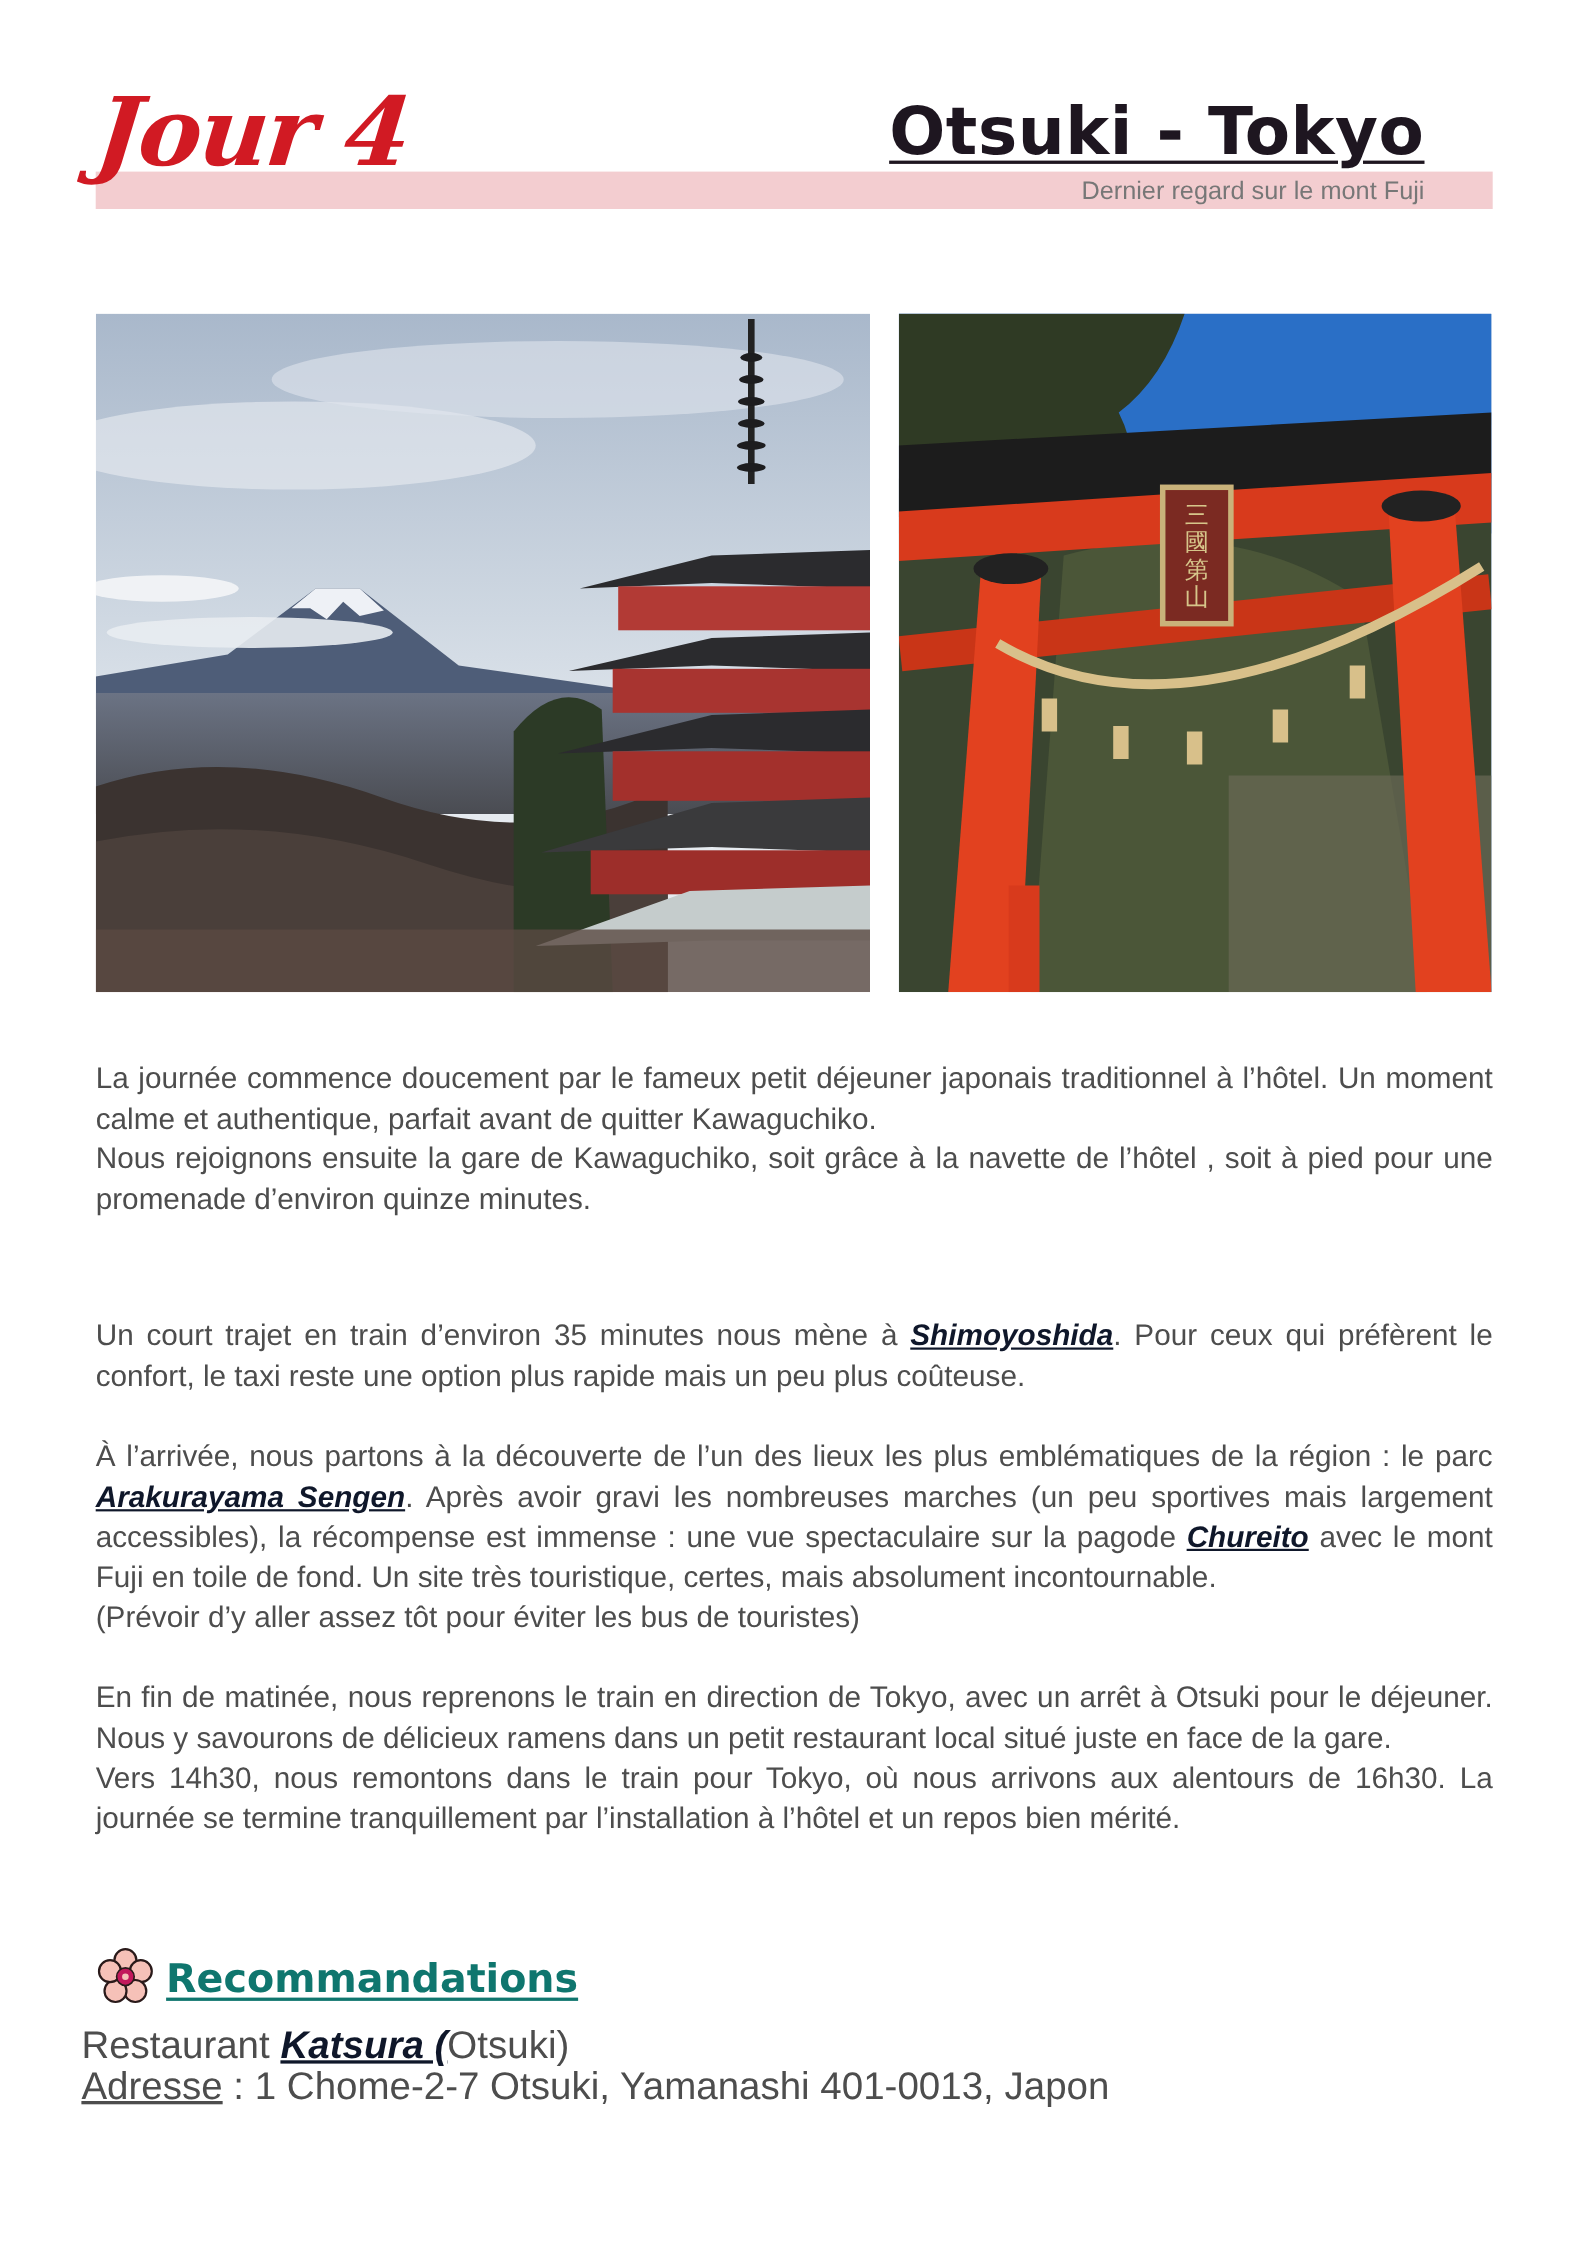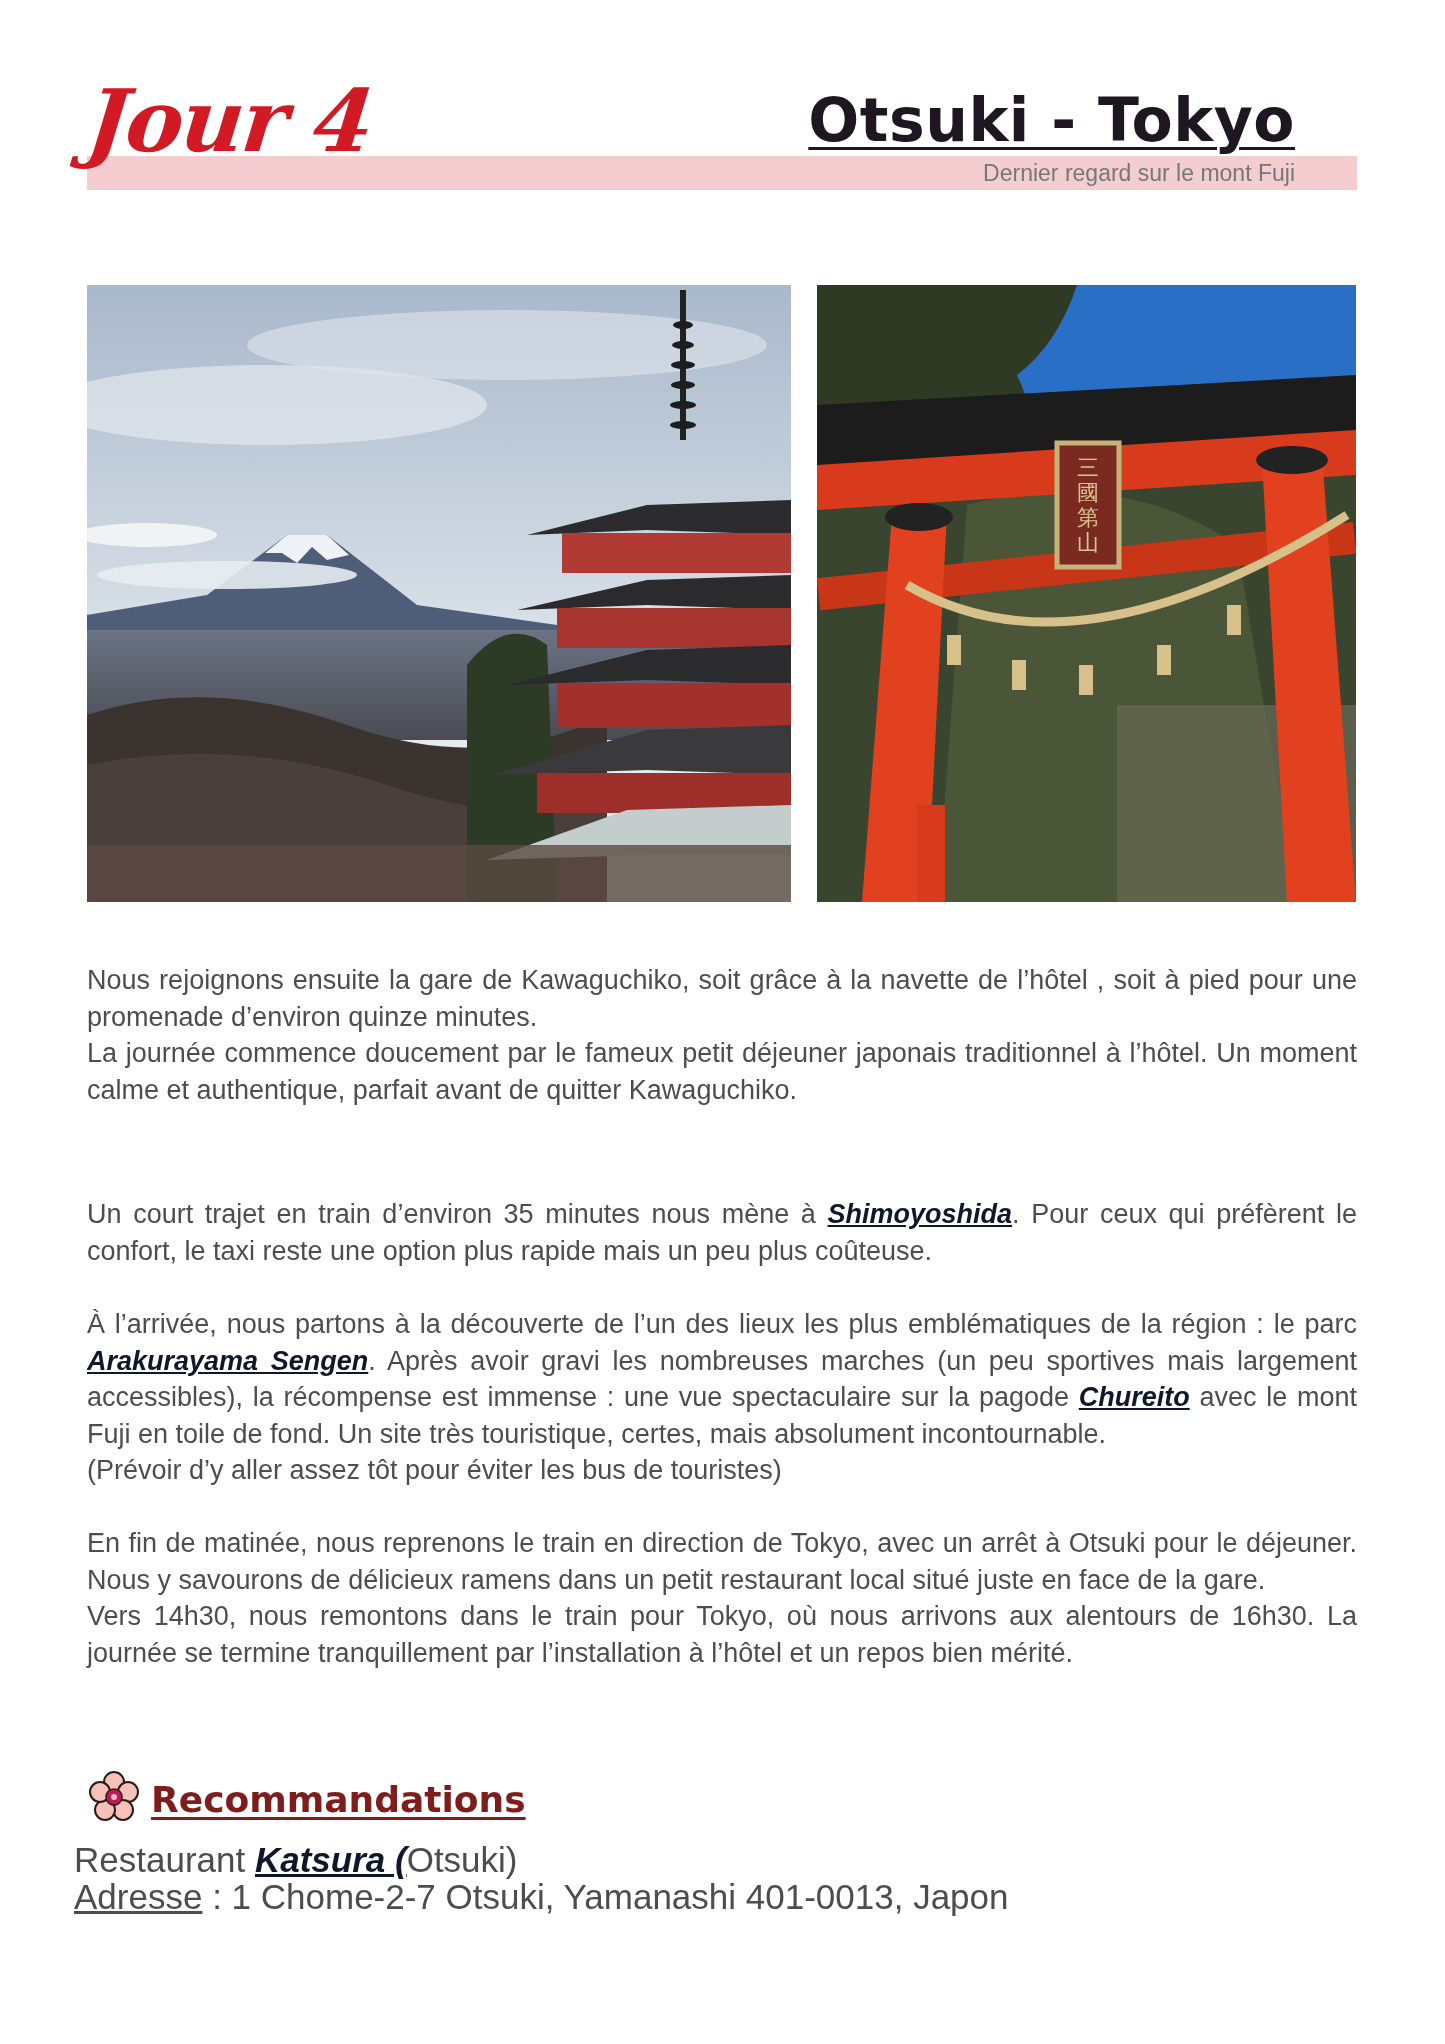--- a/index.html
+++ b/index.html
@@ -18,21 +18,21 @@
 
     .photo { position: absolute; top: 285px; height: 617px; overflow: hidden; }
     .photo-left { left: 87px; width: 704px; }
     .photo-right { left: 817px; width: 539px; }
 
     .text-block { position: absolute; left: 87px; width: 1270px; font-size: 27px; line-height: 36.5px; color: #4d4d4d; text-align: justify; }
     .text-block p { margin: 0; }
     .link { font-weight: bold; font-style: italic; text-decoration: underline; color: #0f172a; }
 
     .reco-heading { position: absolute; left: 87px; top: 1770px; display: flex; align-items: center; }
-    .reco-title { font-family: "DejaVu Sans", sans-serif; font-weight: bold; font-size: 36px; color: #7f1d1d;
+    .reco-title { font-family: "DejaVu Sans", sans-serif; font-weight: bold; font-size: 36px; color: #0f766e;
                   text-decoration: underline; text-decoration-thickness: 3px; text-underline-offset: 5px; margin-left: 10px; }
     .reco-body { position: absolute; left: 74px; top: 1842px; font-size: 35px; line-height: 36.5px; color: #4d4d4d; }
     .u { text-decoration: underline; text-align: center; }
   </style>
 </head>
 <body>
 
 <div class="header">
   <div class="pink-band"></div>
   <div class="day-title">Jour 4</div>
@@ -123,22 +123,22 @@
         <rect x="195" y="375" width="14" height="30"></rect>
       <rect x="262" y="380" width="14" height="30"></rect>
         <rect x="340" y="360" width="14" height="30"></rect>
       <rect x="410" y="320" width="14" height="30"></rect>
     </g>
     <rect x="100" y="520" width="28" height="97" fill="#d83a1c"></rect>
   </svg>
 </div>
 
 <div class="text-block" style="top: 962px;">
+  <p>La journée commence doucement par le fameux petit déjeuner japonais traditionnel à l’hôtel. Un moment calme et authentique, parfait avant de quitter Kawaguchiko.</p>
   <p>Nous rejoignons ensuite la gare de Kawaguchiko, soit grâce à la navette de l’hôtel , soit à pied pour une promenade d’environ quinze minutes.</p>
-  <p>La journée commence doucement par le fameux petit déjeuner japonais traditionnel à l’hôtel. Un moment calme et authentique, parfait avant de quitter Kawaguchiko.</p>
 </div>
 
 <div class="text-block" style="top: 1196px;">
   <p>
     <span>Un court trajet en train d’environ 35 minutes nous mène à </span><span class="link">Shimoyoshida</span><span>. Pour ceux qui préfèrent le confort, le taxi reste une option plus rapide mais un peu plus coûteuse.</span>
   </p>
 </div>
 
 <div class="text-block" style="top: 1306px;">
   <p>

